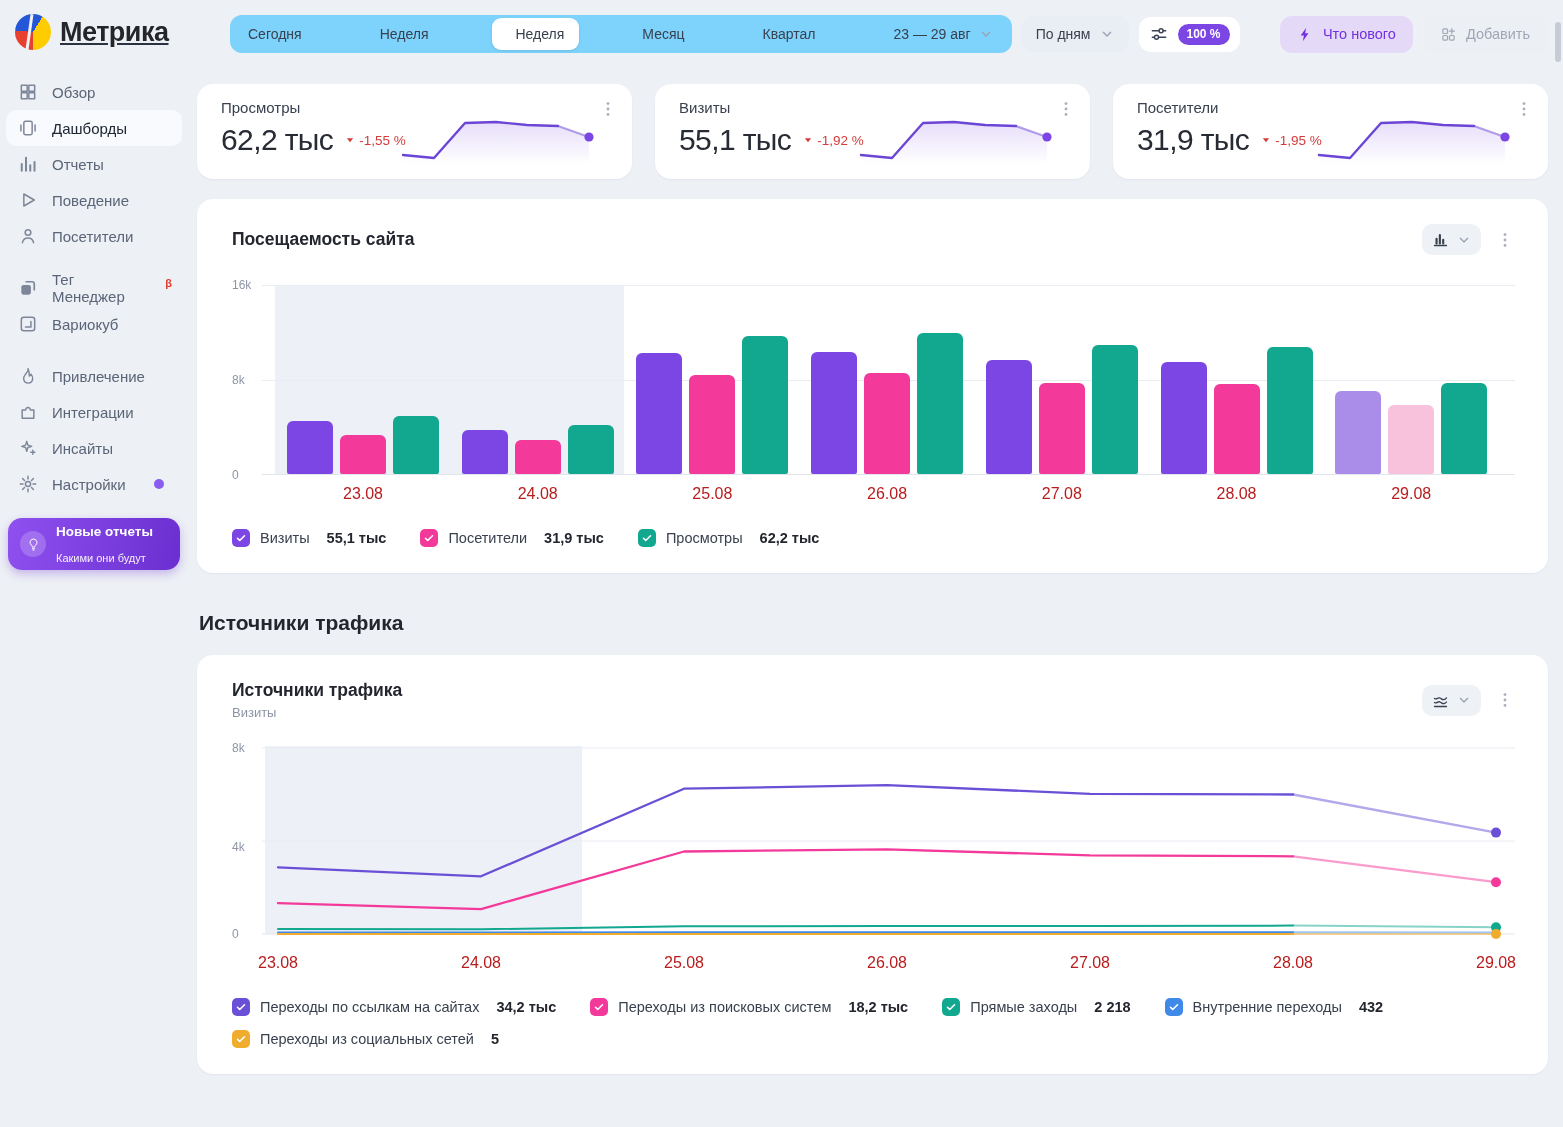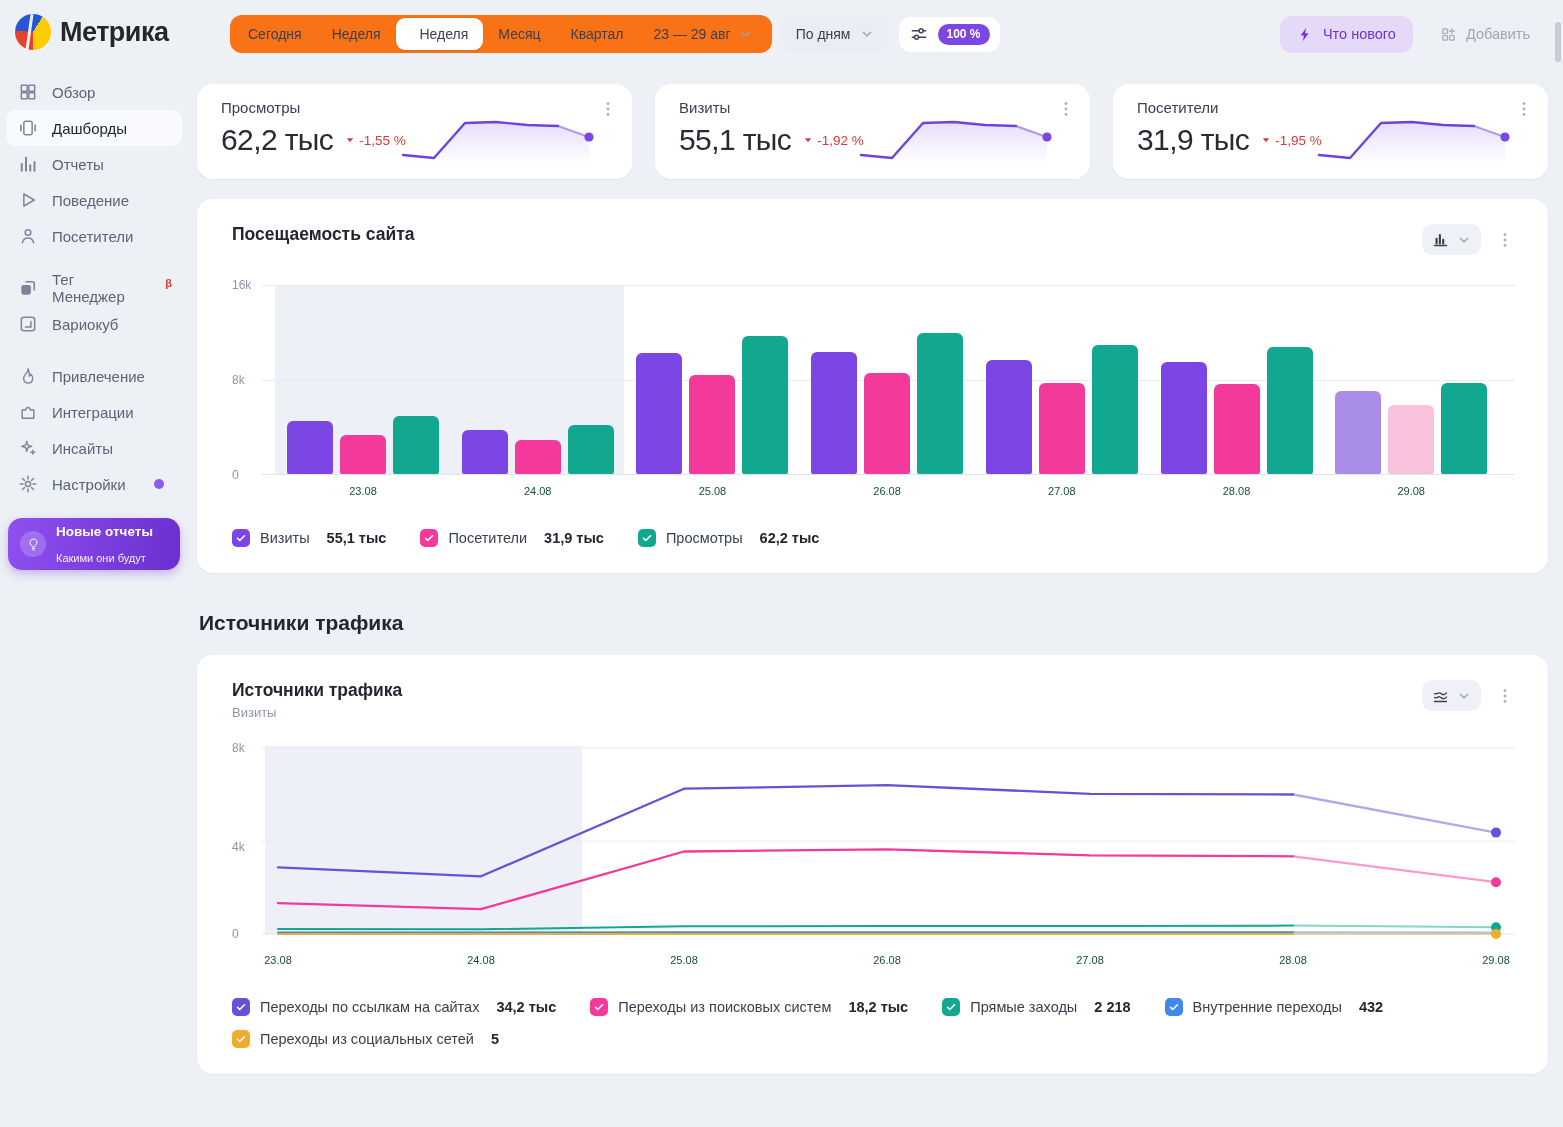--- a/index.html
+++ b/index.html
@@ -2,21 +2,21 @@
 <html><head>
 <meta charset="utf-8">
 <style>
   * { box-sizing: border-box; margin: 0; padding: 0; font-family: "Liberation Sans", sans-serif; }
   html,body { width:1563px; height:1127px; }
   body { background:#edf0f5; position:relative; overflow:hidden; color:#2b3240; }
   svg { display:block; }
 
   
   .sidebar { position:absolute; left:0; top:0; width:190px; height:100%; padding-top:14px; }
-  .logo { display:flex; align-items:center; gap:9px; padding-left:15px; margin-bottom:24px; cursor:pointer; }
+  .logo { display:flex; align-items:center; gap:9px; padding-left:15px; margin-bottom:24px; cursor:pointer;text-decoration:underline; }
   .logo-mark { width:36px; height:36px; border-radius:50%; position:relative; flex:0 0 auto;
     background:conic-gradient(from 180deg,#e8402e 0 95deg,#2456d8 95deg 212deg,#ffcc00 212deg 360deg); }
   .logo-mark::after { content:""; position:absolute; left:13px; top:0; width:3px; height:100%; background:#edf0f5; transform:rotate(8deg); }
   .logo-text { font-size:27px; font-weight:700; color:#24262b; letter-spacing:-.5px; }
   .nav { padding:0 8px 0 6px; }
   .nav-group { margin-bottom:16px; }
   .nav-item { display:flex; align-items:center; gap:14px; height:36px; padding:0 10px 0 12px; border-radius:10px; font-size:15px; color:#55607459; color:#5b6578; cursor:pointer; position:relative; }
   .nav-item.active { background:#f8fafd; color:#202734; }
   .nav-icon { width:20px; height:20px; color:#7e8799; flex:0 0 auto; }
   .nav-icon svg { width:20px; height:20px; }
@@ -24,21 +24,21 @@
   .nav-dot { width:10px; height:10px; border-radius:50%; background:#8a5cf0; margin-left:auto; margin-right:8px; }
   .promo { margin:10px 10px 0 8px; height:52px; border-radius:14px; display:flex; align-items:center; gap:10px; padding:0 12px;
     background:linear-gradient(100deg,#9050f0,#6a2fd0); color:#fff; cursor:pointer; box-shadow:0 4px 10px rgba(106,47,208,.3); }
   .promo-bulb { width:26px; height:26px; border-radius:50%; background:rgba(255,255,255,.2); display:flex; align-items:center; justify-content:center; flex:0 0 auto; }
   .promo-title { font-size:13.5px; font-weight:700; }
   .promo-sub { font-size:11px; opacity:.92; margin-top:13px; }
 
   
   .main { position:absolute; left:190px; top:0; right:0; bottom:0; }
   .topbar { display:flex; align-items:center; gap:10px; padding:10px 16px 0 40px; height:58px; }
-  .seg { display:flex; align-items:center; background:#f97316; border-radius:12px; padding:3px; }
+  .seg { display:flex; align-items:center; background:#7dd3fc; border-radius:12px; padding:3px;gap:48px; }
   .seg-item { padding:8px 15px; font-size:14px; color:#39404f; border-radius:9px; cursor:pointer; display:flex; align-items:center; gap:7px; white-space:nowrap; }
   .seg-item.active { background:#fff; box-shadow:0 1px 3px rgba(40,50,80,.13);padding-left:24px; }
   .chev { width:16px; height:16px; color:#9aa2b2; }
   .chev svg { width:16px; height:16px; }
   .pill { background:#e9edf4; border-radius:12px; padding:10px 14px; font-size:14px; color:#39404f; display:flex; align-items:center; gap:8px; cursor:pointer; white-space:nowrap; }
   .sampling { background:#fff; border-radius:12px; padding:7px 10px; display:flex; align-items:center; gap:9px; cursor:pointer; }
   .sampling-icon { width:20px; height:20px; color:#3c4354; }
   .sampling-icon svg { width:20px; height:20px; }
   .badge-purple { background:#7b46e4; color:#fff; border-radius:999px; padding:3px 9px 4px; font-size:12px; font-weight:700; }
   .flex-spacer { flex:1; }
@@ -55,36 +55,36 @@
   .kpi-value { font-size:30px; color:#272b33; font-weight:500; letter-spacing:-.6px; }
   .kpi-change { color:#d43b3b; font-size:13.5px; margin-left:12px; display:flex; align-items:center; gap:4px; }
   .kpi-change svg { width:10px; height:10px; }
   .kpi-spark { position:absolute; right:28px; bottom:13px; width:205px; height:52px; }
   .kebab { color:#a8aebb; cursor:pointer; width:20px; height:20px; }
   .kebab svg { width:20px; height:20px; }
   .kpi-kebab { position:absolute; top:15px; right:14px; }
 
   
   .card { background:#fff; border-radius:16px; margin:20px 15px 0 7px; padding:25px 33px 26px 35px; box-shadow:0 1px 2px rgba(30,40,70,.05); }
-  .card-head { display:flex; align-items:flex-start; }
+  .card-head { display:flex; align-items:center; }
   .card-title { font-size:17.5px; font-weight:600; color:#23262e; }
   .card-sub { font-size:13px; color:#8d95a5; margin-top:4px; }
   .head-controls { margin-left:auto; display:flex; align-items:center; gap:14px; }
   .chart-type-btn { background:#eef1f6; border-radius:10px; padding:6px 9px; display:flex; align-items:center; gap:6px; cursor:pointer; color:#39404f; }
   .chart-type-btn svg.type { width:19px; height:19px; }
 
   .plot { position:relative; height:190px; margin-top:30px; }
   .gridline { position:absolute; left:30px; right:0; border-top:1px solid #e9ecf2; }
   .gridline.axis { border-top:1px solid #e1e5ec; }
   .ylab { position:absolute; left:0; transform:translateY(-50%); font-size:12px; color:#8d95a5; }
   .band { position:absolute; top:0; bottom:0; background:#edf0f6; }
   .bar-group { position:absolute; bottom:1px; display:flex; align-items:flex-end; gap:7px; transform:translateX(-50%); }
   .bar { width:46px; border-radius:6px 6px 2px 2px; }
   .xlabels { position:relative; height:20px; margin-top:10px; }
-  .xlab { position:absolute; transform:translateX(-50%); font-size:11px; color:#14532d; white-space:nowrap; }
+  .xlab { position:absolute; transform:translateX(-50%); font-size:16px; color:#b91c1c; white-space:nowrap; }
 
   .legend { display:flex; flex-wrap:wrap; gap:14px 34px; margin-top:24px; }
   .legend-item { display:flex; align-items:center; gap:10px; font-size:14.5px; color:#39414f; cursor:pointer; }
   .checkbox { width:18px; height:18px; border-radius:5px; display:flex; align-items:center; justify-content:center; flex:0 0 auto; }
   .checkbox svg { width:12px; height:12px; }
   .legend-value { margin-left:7px; color:#23262e; font-weight:600; }
 
   .lplot { position:relative; height:200px; margin-top:24px; }
   .lplot svg.linechart { position:absolute; left:0; top:0; }
 

